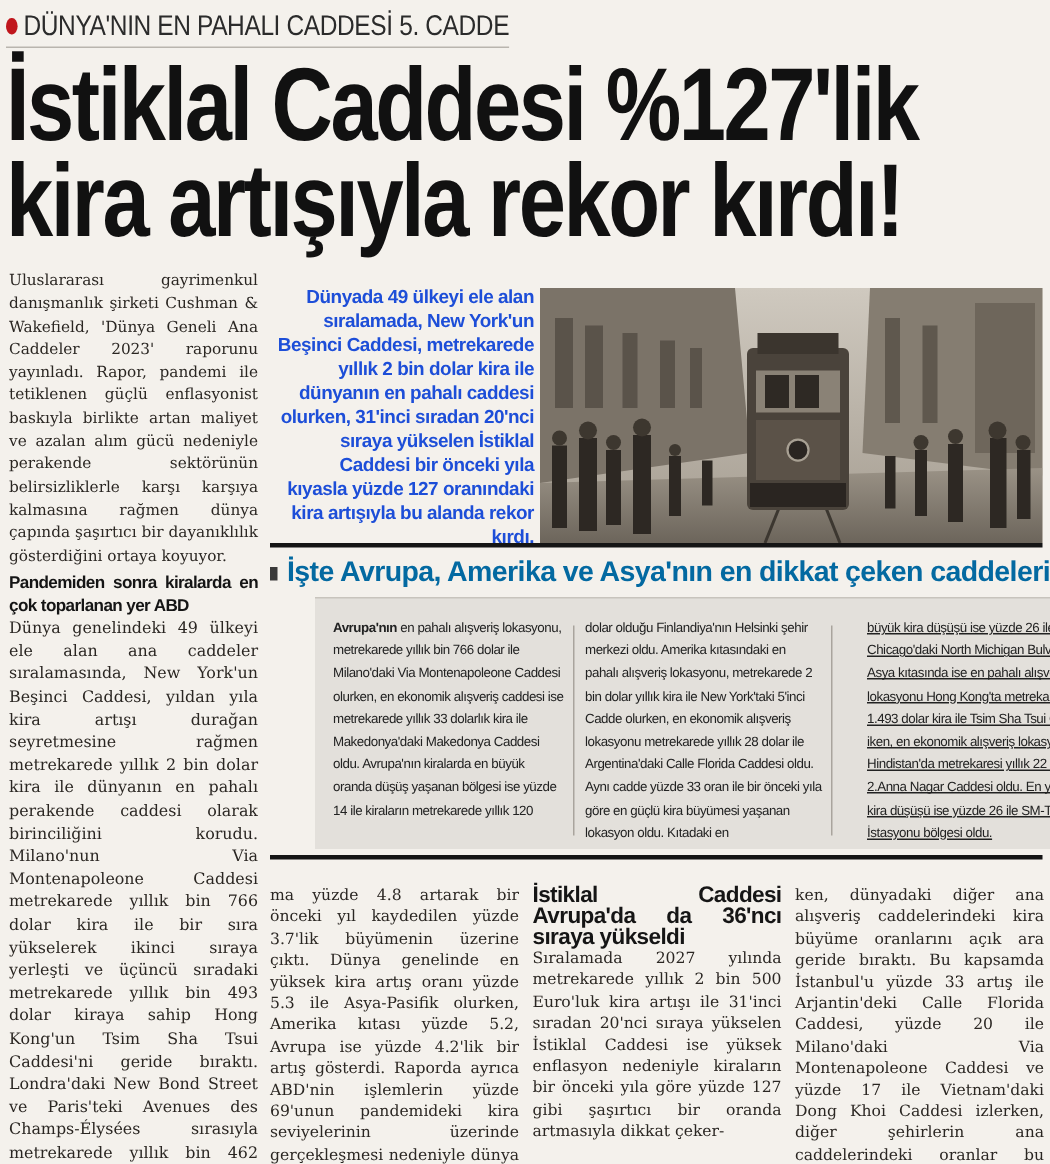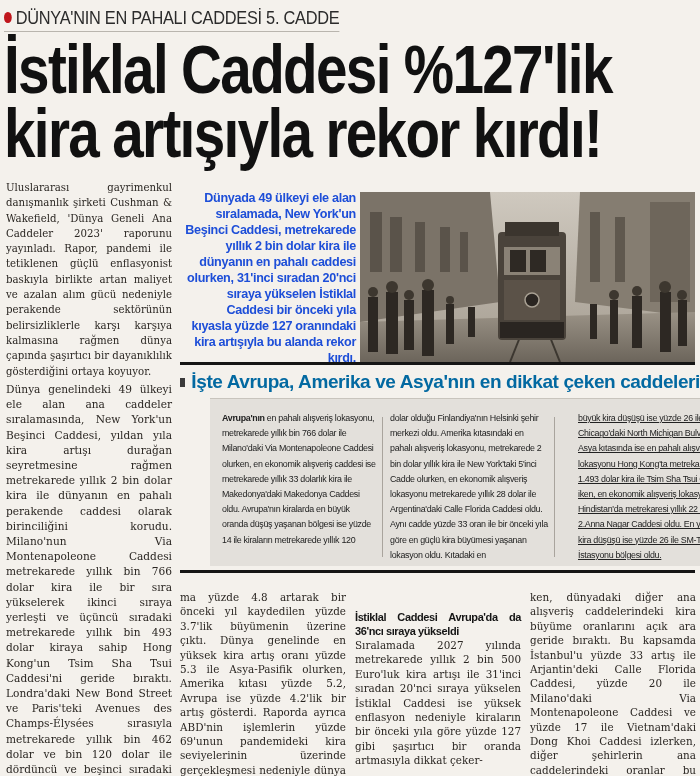--- a/index.html
+++ b/index.html
@@ -164,20 +164,21 @@
       <circle cx="277" cy="99" r="5"></circle>
       <circle cx="305" cy="95" r="6"></circle>
       <circle cx="322" cy="103" r="5"></circle>
     </g>
   </svg>
 </div>
 
 <div class="rule-thick" style="left:180px; top:362px; width:515px;"></div>
 
 <div class="col" style="left:6px; top:382px; width:166px;">
+  <div class="subhead">Pandemiden sonra kiralarda en çok toparlanan yer ABD</div>
   <p style="font-size:10.6px; line-height:15.2px;">Dünya genelindeki 49 ülkeyi ele alan ana caddeler sıralamasında, New York'un Beşinci Caddesi, yıldan yıla kira artışı durağan seyretmesine rağmen metrekarede yıllık 2 bin dolar kira ile dünyanın en pahalı perakende caddesi olarak birinciliğini korudu. Milano'nun Via Montenapoleone Caddesi metrekarede yıllık bin 766 dolar kira ile bir sıra yükselerek ikinci sıraya yerleşti ve üçüncü sıradaki metrekarede yıllık bin 493 dolar kiraya sahip Hong Kong'un Tsim Sha Tsui Caddesi'ni geride bıraktı. Londra'daki New Bond Street ve Paris'teki Avenues des Champs-Élysées sırasıyla metrekarede yıllık bin 462 dolar ve bin 120 dolar ile dördüncü ve beşinci sıradaki yerlerini korudu.</p>
 
 </div>
 
 <div class="section-title">
   <span class="sq"></span>
   <span>İşte Avrupa, Amerika ve Asya'nın en dikkat çeken caddeleri</span>
 </div>
 
 <div class="infobox">
@@ -194,19 +195,19 @@
   </div>
 </div>
 
 <div class="rule-thick" style="left:180px; top:570px; width:515px;"></div>
 
 <div class="col" style="left:180px; top:590px; width:166px;">
   <p style="font-size:10.4px; line-height:14.4px;">ma yüzde 4.8 artarak bir önceki yıl kaydedilen yüzde 3.7'lik büyümenin üzerine çıktı. Dünya genelinde en yüksek kira artış oranı yüzde 5.3 ile Asya-Pasifik olurken, Amerika kıtası yüzde 5.2, Avrupa ise yüzde 4.2'lik bir artış gösterdi. Raporda ayrıca ABD'nin işlemlerin yüzde 69'unun pandemideki kira seviyelerinin üzerinde gerçekleşmesi nedeniyle dünya genelinde pandemiden sonra en çok toparlanma gös-</p>
 </div>
 
 <div class="col" style="left:355px; top:590px; width:166px;">
-  <div class="subhead" style="margin-top:20px; font-size:11px; line-height:14px;">İstiklal Caddesi Avrupa'da da 36'ncı sıraya yükseldi</div>
+  <div class="subhead" style="margin-top:0; font-size:15px; line-height:14px;">İstiklal Caddesi Avrupa'da da 36'ncı sıraya yükseldi</div>
   <p style="font-size:10.4px; line-height:14.4px;">Sıralamada 2027 yılında metrekarede yıllık 2 bin 500 Euro'luk kira artışı ile 31'inci sıradan 20'nci sıraya yükselen İstiklal Caddesi ise yüksek enflasyon nedeniyle kiraların bir önceki yıla göre yüzde 127 gibi şaşırtıcı bir oranda artmasıyla dikkat çeker-</p>
 </div>
 
 <div class="col" style="left:530px; top:590px; width:166px;">
   <p style="font-size:10.4px; line-height:14.4px;">ken, dünyadaki diğer ana alışveriş caddelerindeki kira büyüme oranlarını açık ara geride bıraktı. Bu kapsamda İstanbul'u yüzde 33 artış ile Arjantin'deki Calle Florida Caddesi, yüzde 20 ile Milano'daki Via Montenapoleone Caddesi ve yüzde 17 ile Vietnam'daki Dong Khoi Caddesi izlerken, diğer şehirlerin ana caddelerindeki oranlar bu oranların çok altında yer aldı.</p>
 </div>
 
 </body></html>

